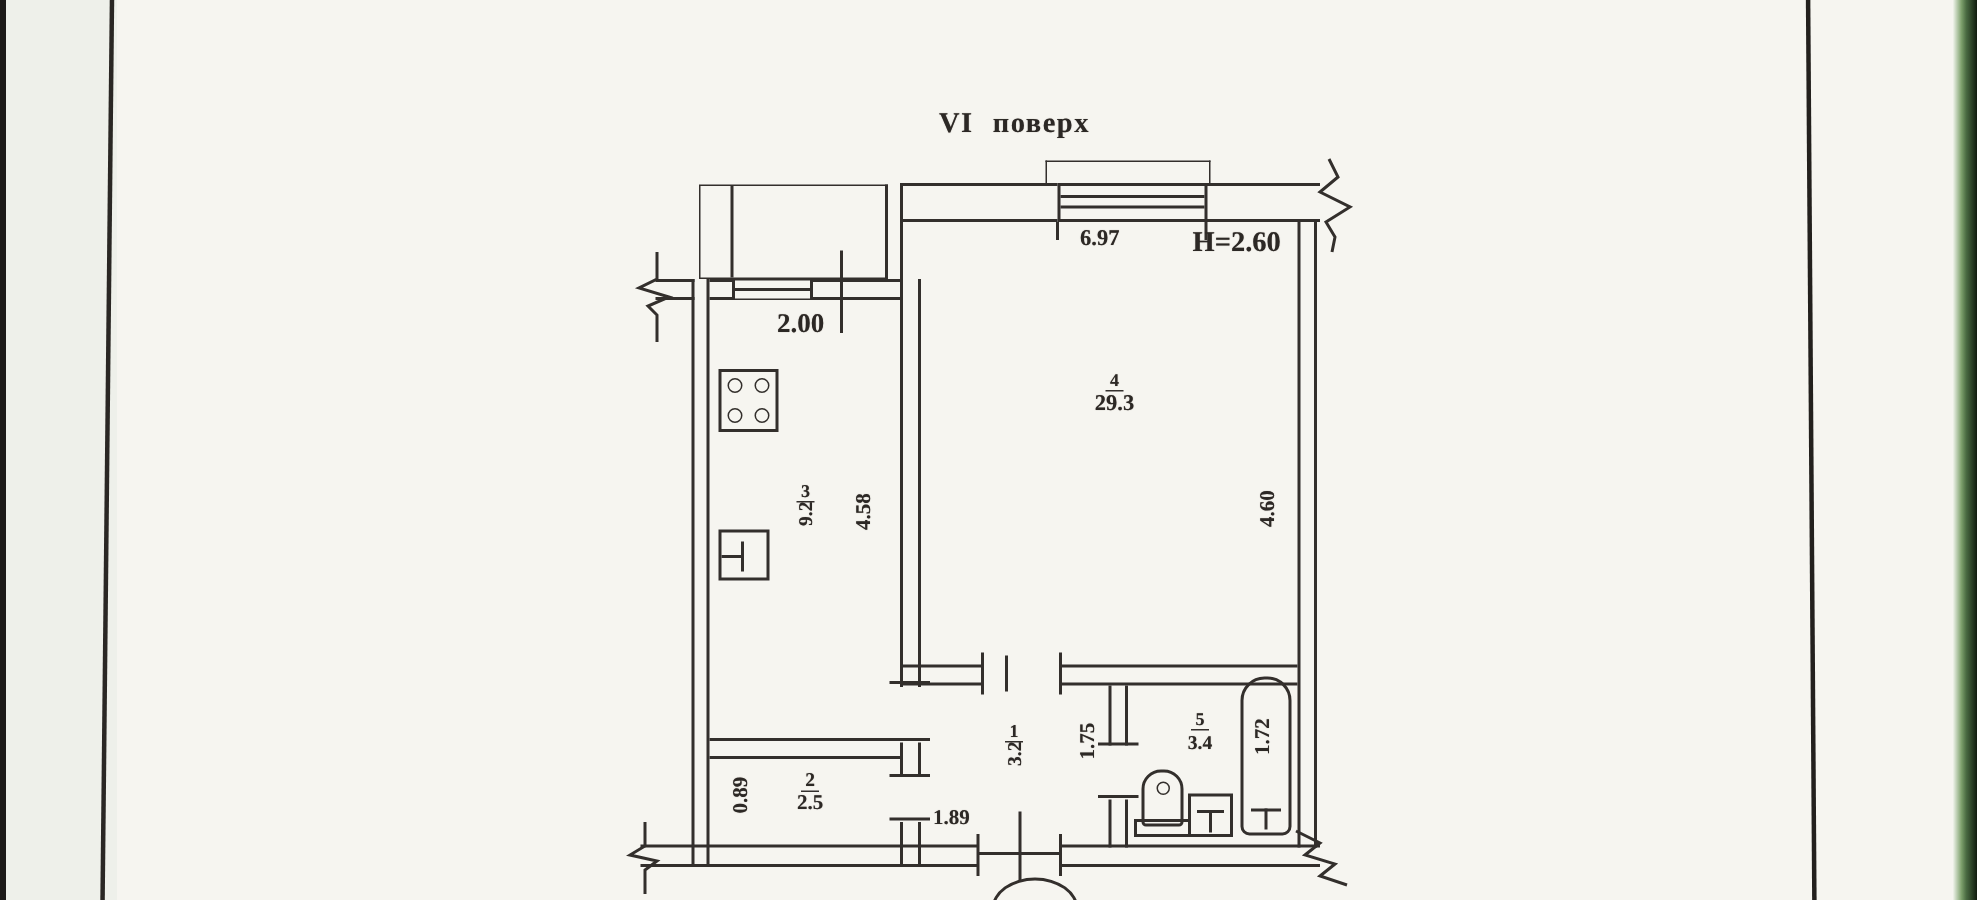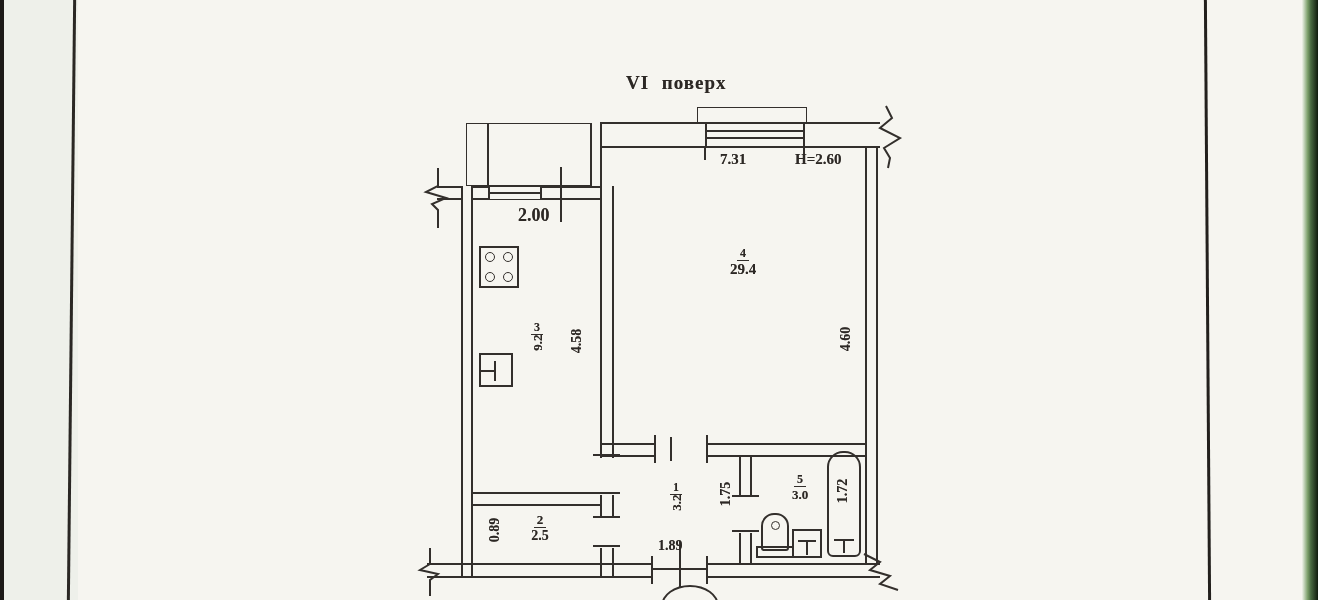--- a/index.html
+++ b/index.html
@@ -141,47 +141,47 @@
     <div class="el" style="left:827px;top:451px;width:34px;height:106px;border:2px solid var(--ink);border-radius:16px 16px 6px 6px;">
       <div class="el ln" style="left:5px;top:86px;width:20px;height:2px;"></div>
       <div class="el ln" style="left:14px;top:86px;width:2px;height:14px;"></div>
     </div>
 
     <div class="el ln" style="left:679px;top:541px;width:2px;height:47px;"></div>
     <div class="el" style="left:661px;top:585px;width:58px;height:42px;border:2.5px solid var(--ink);border-radius:50%;"></div>
 
     <div class="el txt roomlbl" style="left:727px;top:247px;width:32px;">
       <span class="rnum">4</span>
-      <span class="rarea" style="font-size:15px;">29.4</span>
+      <span class="rarea" style="font-size:15px;">29.3</span>
     </div>
 
     <div class="el txt roomlbl" style="left:521px;top:321px;width:32px;">
       <span class="rnum">3</span>
       <span class="rarea vspan">9.2</span>
     </div>
 
     <div class="el txt roomlbl" style="left:661px;top:481px;width:30px;">
       <span class="rnum">1</span>
       <span class="rarea vspan">3.2</span>
     </div>
 
     <div class="el txt roomlbl" style="left:522px;top:513px;width:36px;">
       <span class="rnum" style="font-size:13px;">2</span>
       <span class="rarea" style="font-size:14px;">2.5</span>
     </div>
 
     <div class="el txt roomlbl" style="left:784px;top:473px;width:32px;">
       <span class="rnum">5</span>
-      <span class="rarea">3.0</span>
+      <span class="rarea">3.4</span>
     </div>
 
-    <div class="el txt dim" style="left:720px;top:152px;font-size:15px;">7.31</div>
-    <div class="el txt dim" style="left:795px;top:152px;font-size:15px;text-align:center;">Н=2.60</div>
+    <div class="el txt dim" style="left:720px;top:152px;font-size:15px;">6.97</div>
+    <div class="el txt dim" style="left:795px;top:152px;font-size:19px;text-align:center;">Н=2.60</div>
     <div class="el txt dim" style="left:518px;top:206px;font-size:18px;">2.00</div>
     <div class="el txt dim vdim" style="left:558px;top:333px;">4.58</div>
     <div class="el txt dim vdim" style="left:827px;top:331px;">4.60</div>
     <div class="el txt dim vdim" style="left:476px;top:522px;">0.89</div>
     <div class="el txt dim vdim" style="left:707px;top:486px;">1.75</div>
     <div class="el txt dim vdim" style="left:824px;top:483px;">1.72</div>
-    <div class="el txt dim" style="left:658px;top:539px;">1.89</div>
+    <div class="el txt dim" style="left:622px;top:539px;">1.89</div>
 
   </div>
 </div>
 
 </body></html>

